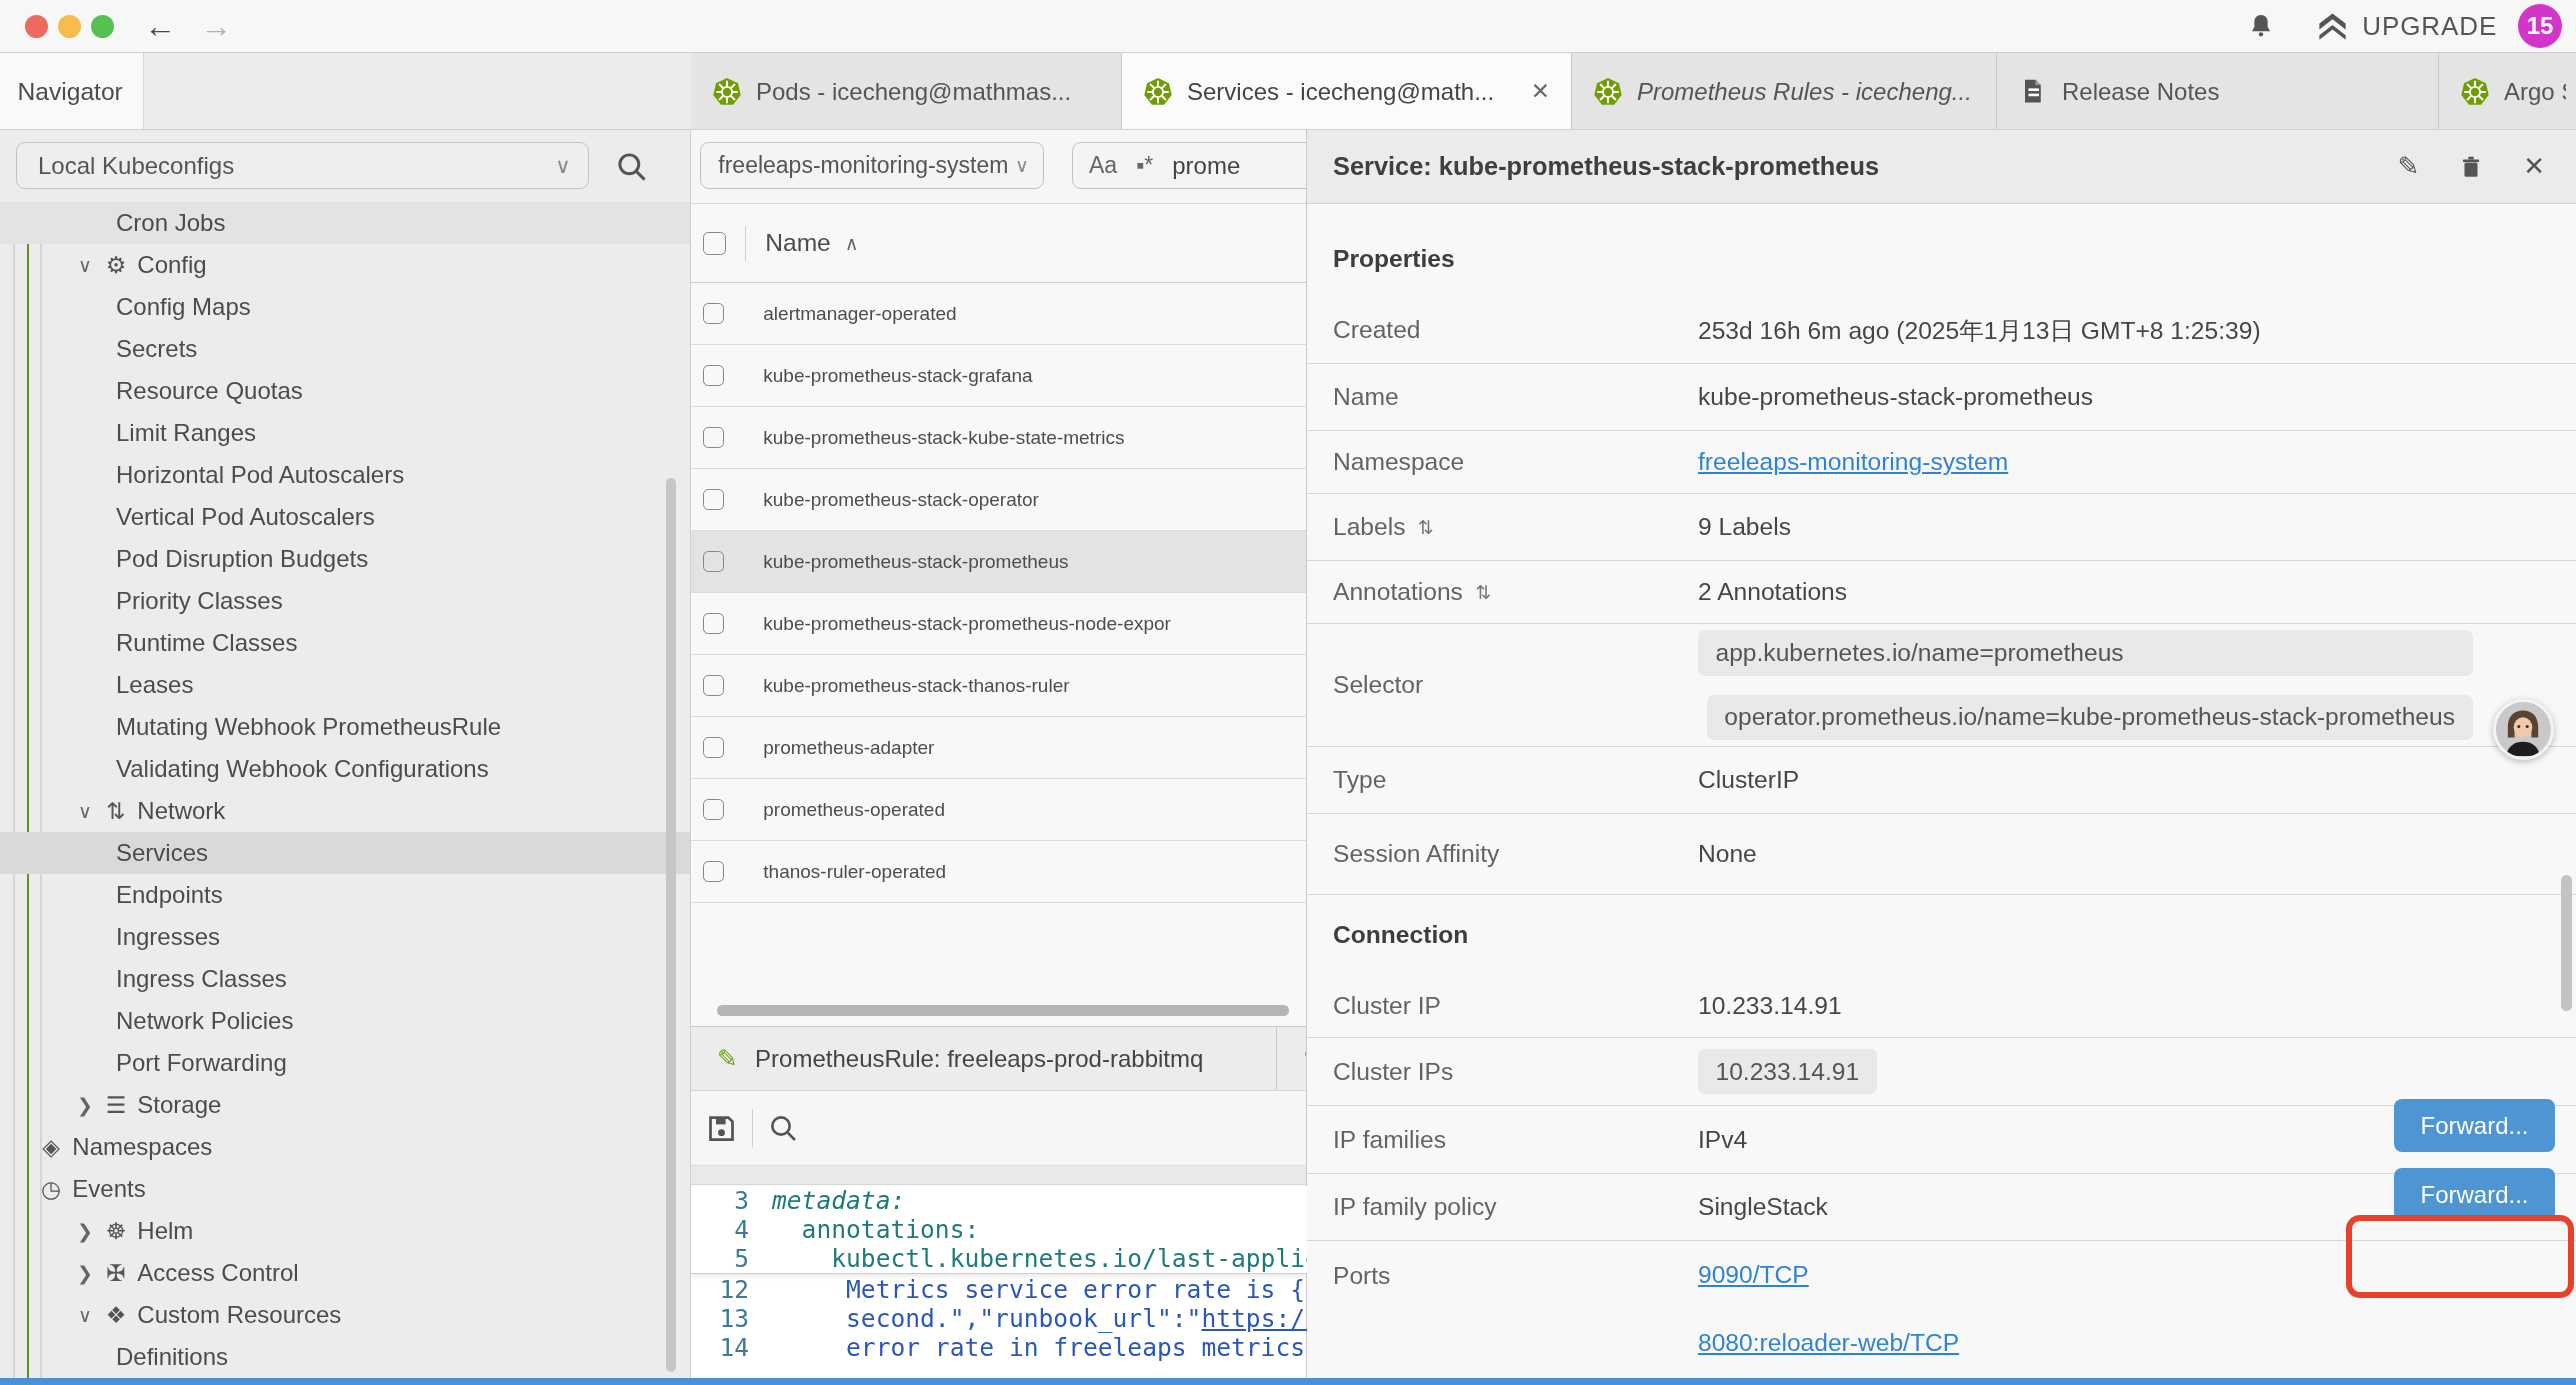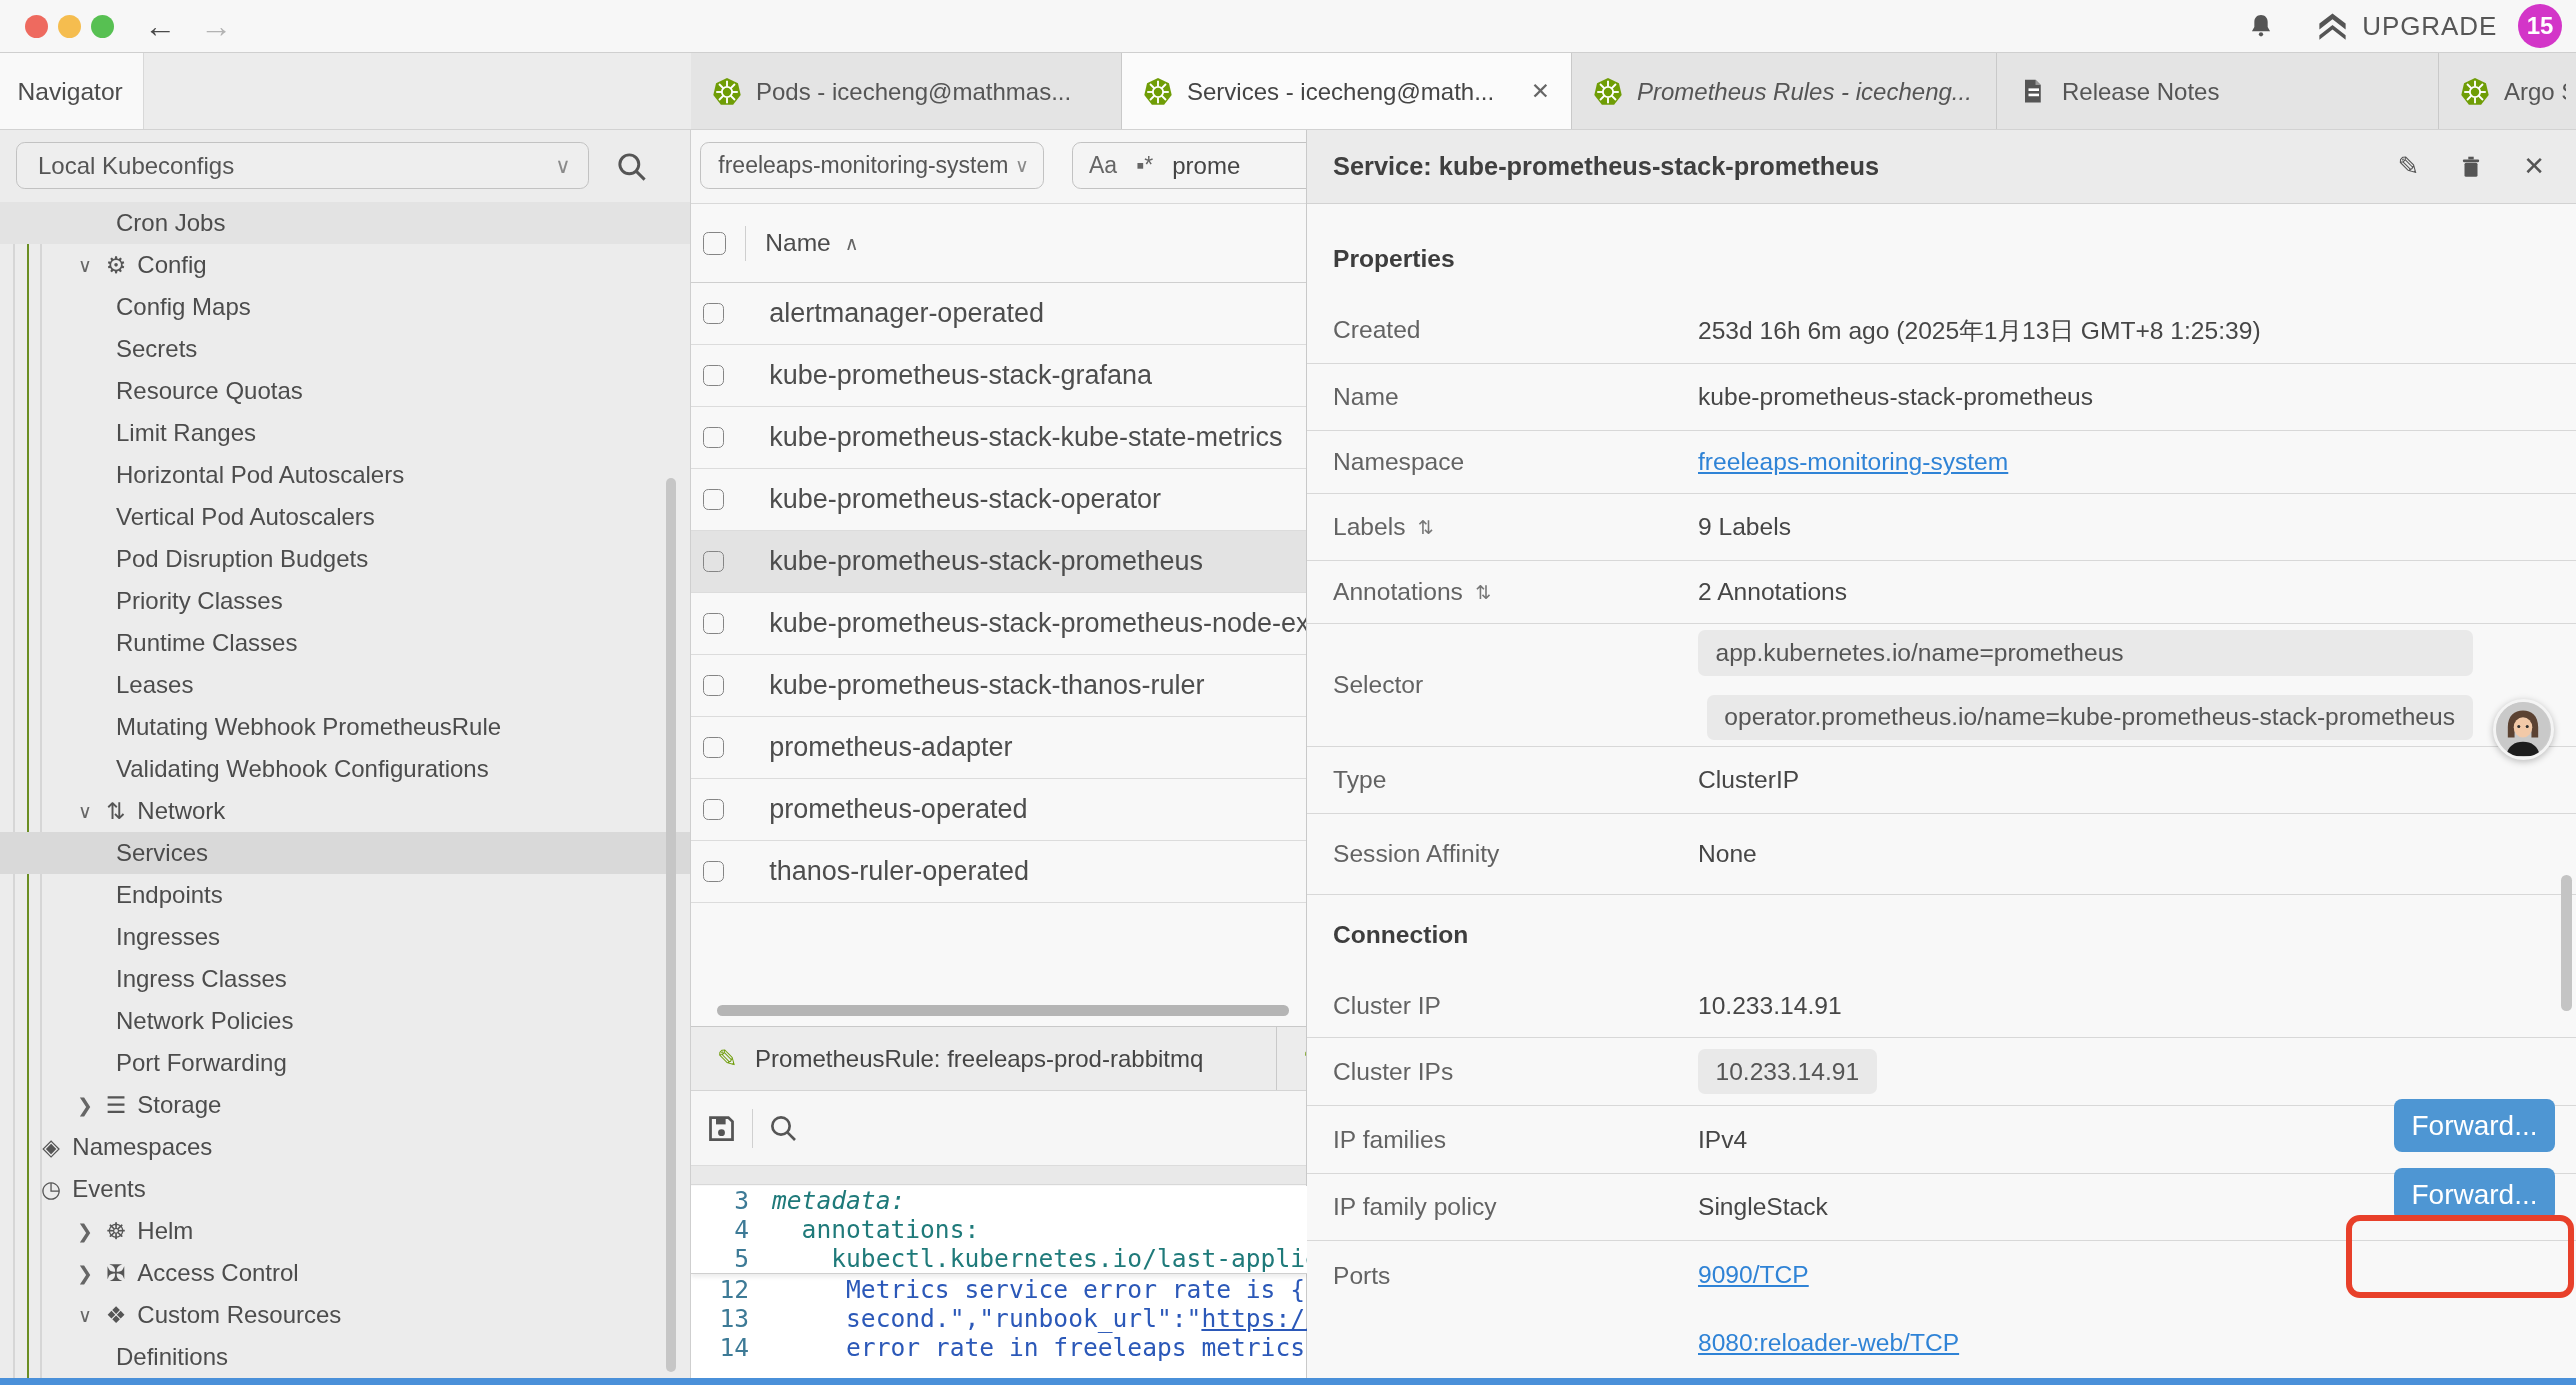--- a/index.html
+++ b/index.html
@@ -58,21 +58,21 @@
   .ns-select .chev { margin-left:auto; color:#8a8a8a; font-size:19px; }
   .search-box { position:absolute; left:381px; top:12.3px; width:254px; height:47px; border:0.9px solid #c2c2c2; border-radius:8.8px; display:flex; align-items:center; gap:19px; padding:0 16px; font-size:23px; color:#666; background:#f4f4f4; }
   .search-box .query { color:#444; font-size:24px; }
   .thead { position:absolute; left:0; top:74px; width:616px; height:79px; border-bottom:0.9px solid #cfcfcf; display:flex; align-items:center; background:#f8f8f8; }
   .cb { width:23px; height:23px; border:1.8px solid #858585; border-radius:5.3px; background:transparent; flex:0 0 auto; }
   .thead .cb { margin-left:12.3px; }
   .thead .vdiv { width:0.9px; height:35px; background:#cfcfcf; margin-left:19px; }
   .thead .col-name { margin-left:19px; font-size:24.6px; color:#4c4c4c; }
   .thead .sort { margin-left:14px; font-size:19px; color:#666; }
   .tbody { position:absolute; left:0; top:153px; width:616px; }
-  .trow { height:62px; display:flex; align-items:center; border-bottom:0.9px solid #dcdcdc; font-size:27px; color:#4d4d4d; background:#f8f8f8; white-space:nowrap; overflow:hidden;gap:6px;}
+  .trow { height:62px; display:flex; align-items:center; border-bottom:0.9px solid #dcdcdc; font-size:19px; color:#4d4d4d; background:#f8f8f8; white-space:nowrap; overflow:hidden;}
   .trow .cb { margin-left:12.3px; width:21px; height:21px; }
   .trow .rname { margin-left:39px; }
   .trow.selected { background:#e3e3e3; }
   .hscroll { position:absolute; left:26px; top:875px; width:572px; height:10.5px; background:#b5b5b5; border-radius:5.3px; }
   .btabs { position:absolute; left:0; top:896px; width:616px; height:65px; background:#f1f1f1; border-top:0.9px solid #c9c9c9; border-bottom:0.9px solid #d4d4d4; display:flex; }
   .btab { height:100%; display:flex; align-items:center; background:#ececec; border-right:0.9px solid #c9c9c9; font-size:24px; color:#444; padding-left:26px; gap:17.5px; white-space:nowrap; overflow:hidden; }
   .btab .pencil { color:#6f9d0a; font-size:24.6px; }
   .btab.main { width:586px; }
   .btab.sliver { flex:1; }
   .etoolbar { position:absolute; left:0; top:961px; width:616px; height:75px; background:#f6f6f6; border-bottom:0.9px solid #dcdcdc; display:flex; align-items:center; }
@@ -103,21 +103,21 @@
   .pvalue { color:#464646; }
   .sortg { font-size:19px; color:#777; }
   .rlink { color:#2f83d6; text-decoration:underline; }
   .chip { background:#e9e9e9; border-radius:7px; padding:8.8px 17.5px; color:#555; display:inline-block; }
   .chips { display:flex; flex-direction:column; gap:19px; }
   .chips .chip:nth-child(2) { margin-left:8.8px; }
   .ports-row { border-bottom:none; align-items:flex-start; padding-top:0; display:flex; }
   .ports-col { display:flex; flex-direction:column; }
   .port-line { height:68px; display:flex; align-items:center; }
   .fwd-col { position:absolute; right:21px; top:1099px; display:flex; flex-direction:column; gap:16px; z-index:4;}
-  .fwd-btn { width:161px; height:53px; background:#4e96d3; color:#fff; border:none; border-radius:8px; font-size:28px; font-family:"Liberation Sans",sans-serif; }
+  .fwd-btn { width:161px; height:53px; background:#4e96d3; color:#fff; border:none; border-radius:8px; font-size:24px; font-family:"Liberation Sans",sans-serif; }
   .rscroll { position:absolute; right:4.4px; top:745px; width:10.5px; height:136px; background:#c4c4c4; border-radius:5.3px; }
   .red-box { position:absolute; left:2346px; top:1215px; width:228px; height:83px; border:6.1px solid #e8402a; border-radius:14px; z-index:5; }
 
   .avatar { position:absolute; left:2493px; top:699px; width:61px; height:61px; border-radius:50%; background:#cdcdcd; border:3.5px solid #f4f4f4; box-shadow:0 1.8px 7px rgba(0,0,0,0.25); z-index:6; overflow:hidden; }
   .bottom-accent { position:absolute; left:0; top:1378px; width:2576px; height:7px; background:#4a90d9; z-index:7; }
 
   svg { display:block; }
 </style>
 </head>
 <body>

